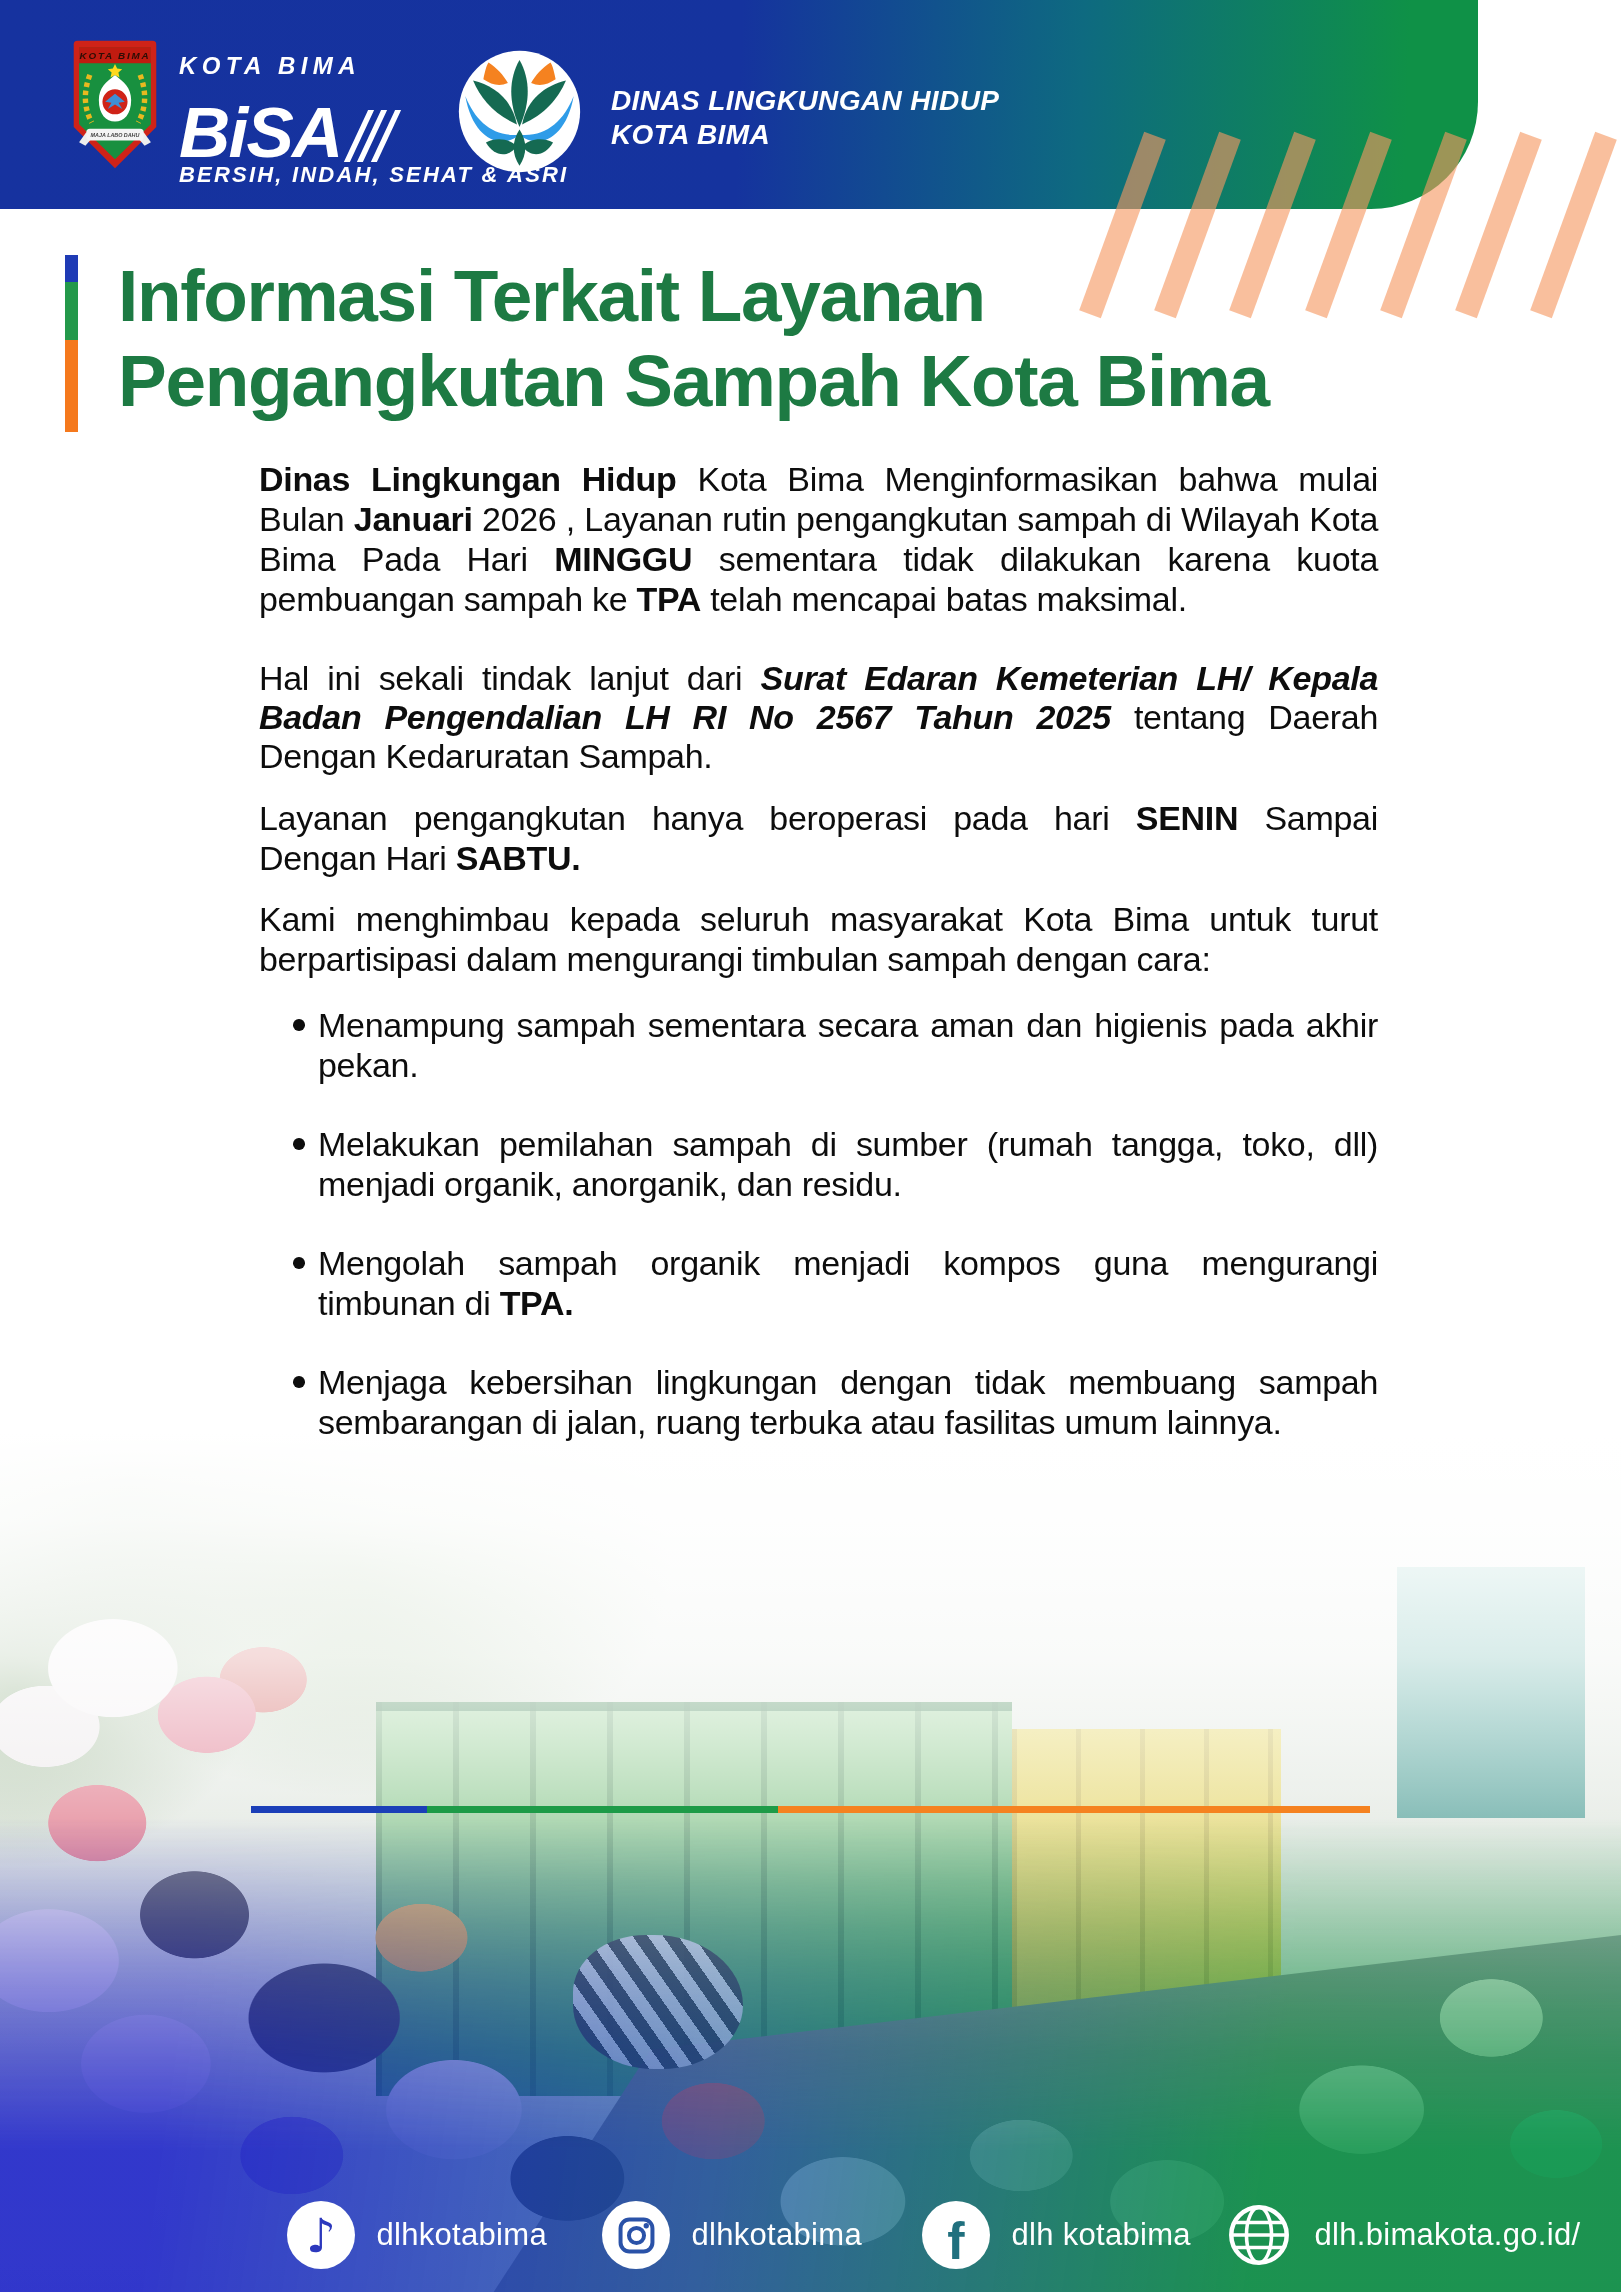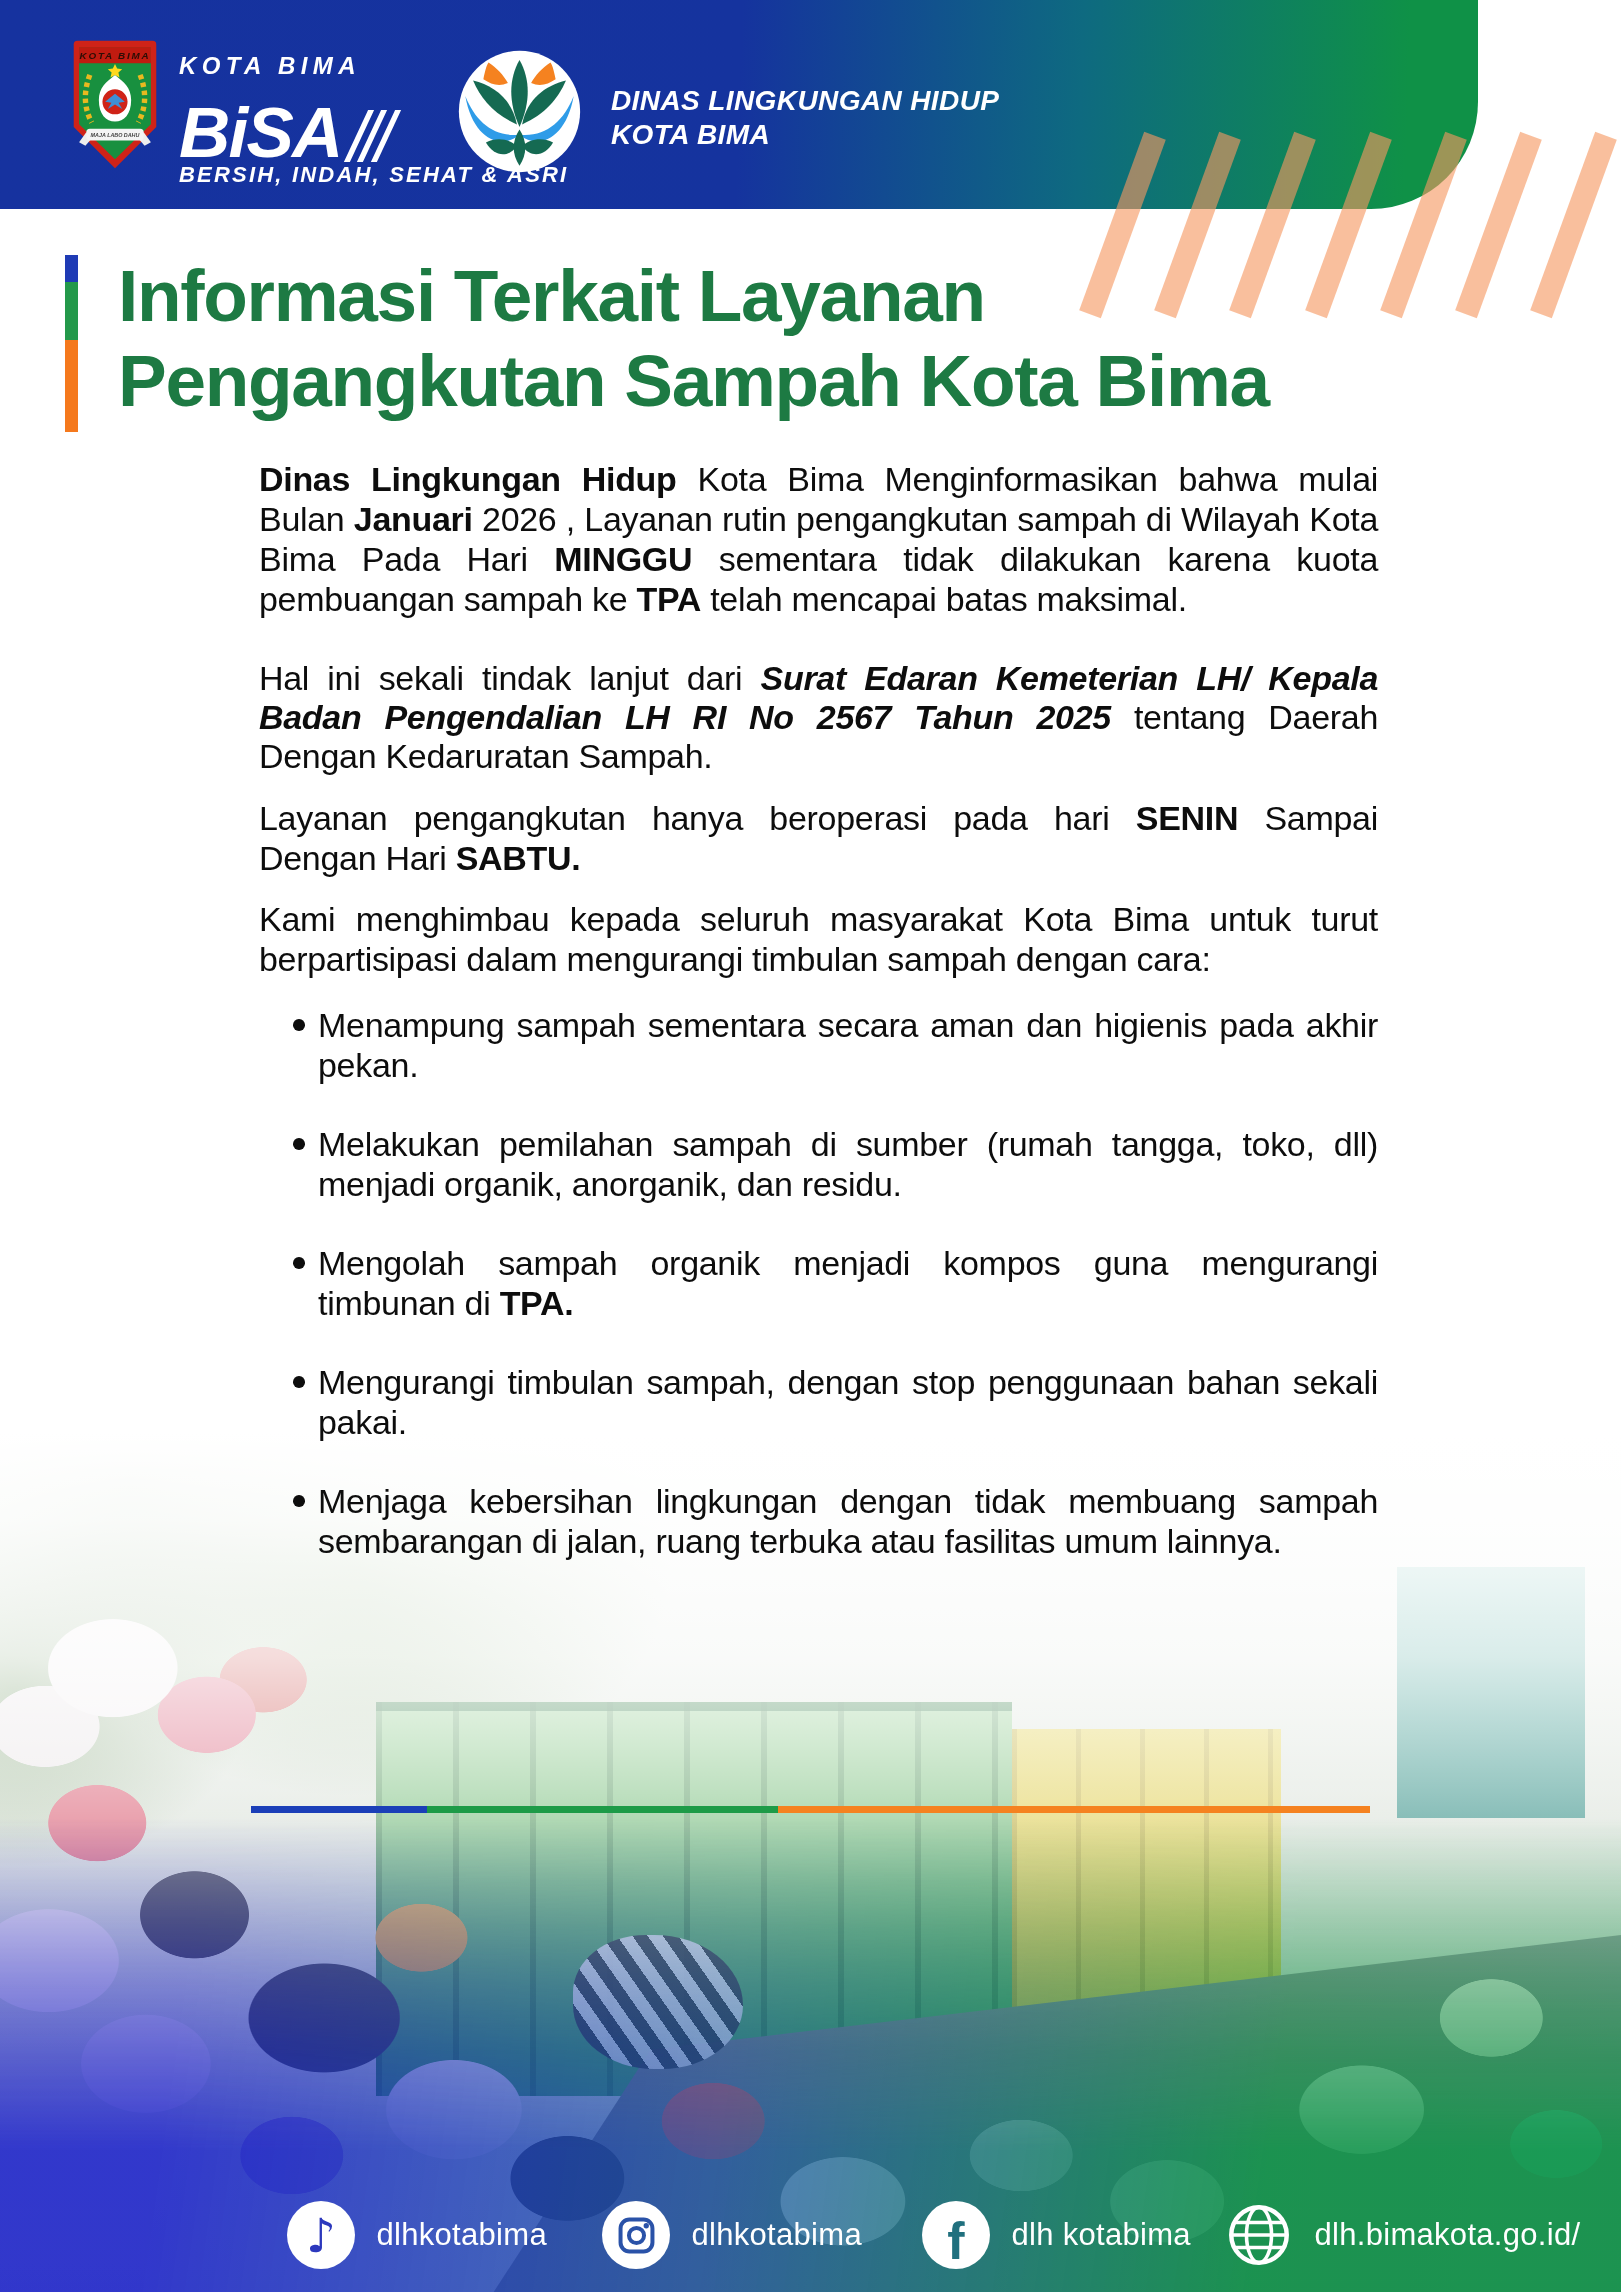--- a/index.html
+++ b/index.html
@@ -217,21 +217,20 @@
 
   <div class="content">
     <p class="p1"><span class="b">Dinas Lingkungan Hidup</span><span> Kota Bima Menginformasikan bahwa mulai Bulan </span><span class="b">Januari</span><span> 2026 , Layanan rutin pengangkutan sampah di Wilayah Kota Bima Pada Hari </span><span class="b">MINGGU</span><span> sementara tidak dilakukan karena kuota pembuangan sampah ke </span><span class="b">TPA</span><span>  telah mencapai batas maksimal.</span></p>
     <p class="p2"><span>Hal ini sekali tindak lanjut dari </span><span class="b i">Surat Edaran Kemeterian LH/ Kepala Badan Pengendalian LH RI No 2567 Tahun 2025</span><span> tentang Daerah Dengan Kedaruratan Sampah.</span></p>
     <p class="p3"><span>Layanan pengangkutan hanya beroperasi pada hari </span><span class="b">SENIN</span><span> Sampai Dengan Hari </span><span class="b">SABTU.</span></p>
     <p class="p4"><span>Kami menghimbau kepada seluruh masyarakat Kota Bima untuk turut berpartisipasi dalam mengurangi timbulan sampah dengan cara:</span></p>
     <ul class="blist">
       <li><span>Menampung sampah sementara secara aman dan higienis pada akhir pekan.</span></li>
       <li><span>Melakukan pemilahan sampah di sumber (rumah tangga, toko, dll) menjadi organik, anorganik, dan residu.</span></li>
       <li><span>Mengolah sampah organik menjadi kompos guna mengurangi timbunan di </span><span class="b">TPA.</span></li>
-      <li><span>Mengurangi timbulan sampah, dengan stop penggunaan bahan sekali pakai.</span></li>
       <li><span>Menjaga kebersihan lingkungan dengan tidak membuang sampah sembarangan di jalan, ruang terbuka atau fasilitas umum lainnya.</span></li>
     </ul>
   </div>
 
   <div class="divider">
     <div class="d-blue"></div>
       <div class="d-green"></div>
       <div class="d-orange"></div>
   </div>
 

